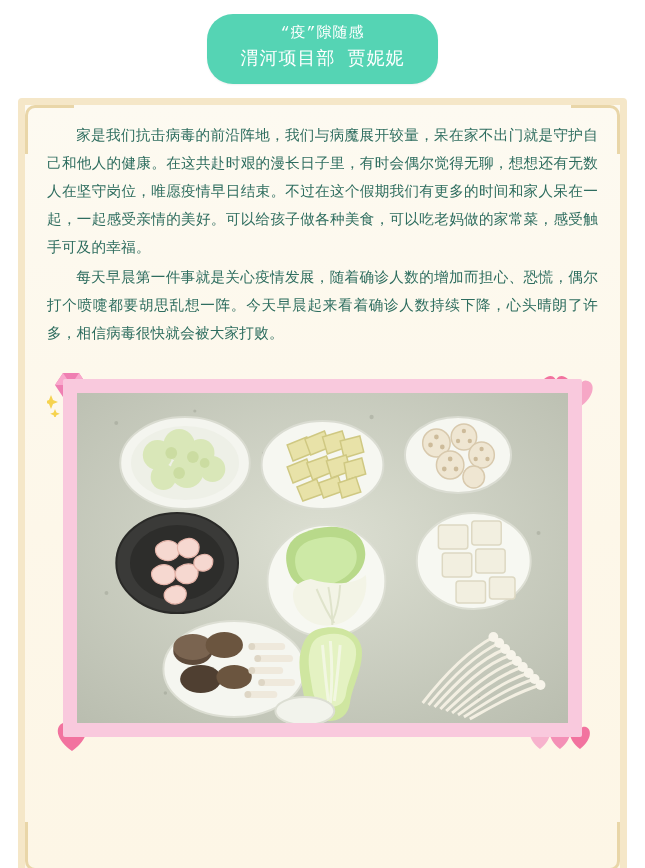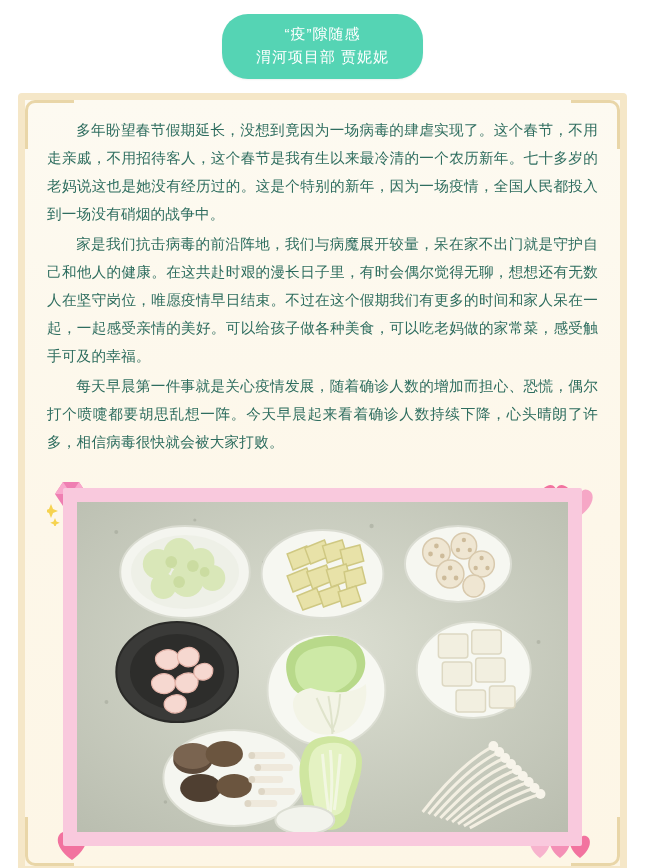--- a/index.html
+++ b/index.html
@@ -30,28 +30,29 @@
     box-sizing: border-box;
   }
   .header-pill {
     background: #55d4b4;
     border-radius: 26px;
     padding: 9px 34px 11px 34px;
     text-align: center;
     color: #ffffff;
     line-height: 1.5;
     box-shadow: 0 1px 2px rgba(0,0,0,0.06);
+    font-family: Liberation Mono, monospace;
   }
   .header-title {
     font-size: 15px;
     letter-spacing: 1px;
     display: block;
   }
   .header-sub {
-    font-size: 15px;
+    font-size: 18px;
     letter-spacing: 1px;
     display: block;
   }
 
   
   .card {
     position: relative;
     margin: 14px 18px 0 18px;
     background: #fdf6e8;
     border: 7px solid #f5e7c8;
@@ -148,21 +149,20 @@
   </div>
 
   <div class="card">
     <div class="card-inner">
       <span class="corner tl"></span>
       <span class="corner tr"></span>
       <span class="corner bl"></span>
       <span class="corner br"></span>
 
       <div class="body-text">
-        <p>多年盼望春节假期延长，没想到竟因为一场病毒的肆虐实现了。这个春节，不用走亲戚，不用招待客人，这个春节是我有生以来最冷清的一个农历新年。七十多岁的老妈说这也是她没有经历过的。这是个特别的新年，因为一场疫情，全国人民都投入到一场没有硝烟的战争中。</p>
         <p>家是我们抗击病毒的前沿阵地，我们与病魔展开较量，呆在家不出门就是守护自己和他人的健康。在这共赴时艰的漫长日子里，有时会偶尔觉得无聊，想想还有无数人在坚守岗位，唯愿疫情早日结束。不过在这个假期我们有更多的时间和家人呆在一起，一起感受亲情的美好。可以给孩子做各种美食，可以吃老妈做的家常菜，感受触手可及的幸福。</p>
         <p>每天早晨第一件事就是关心疫情发展，随着确诊人数的增加而担心、恐慌，偶尔打个喷嚏都要胡思乱想一阵。今天早晨起来看着确诊人数持续下降，心头晴朗了许多，相信病毒很快就会被大家打败。</p>
       </div>
 
       <div class="photo-block">
 
         <svg class="sticker sticker-diamond" viewBox="0 0 48 52">
           <polygon points="16,8 32,8 40,20 24,44 8,20" fill="#ef7fb2"></polygon>
           <polygon points="16,8 24,20 8,20" fill="#f9a8cc"></polygon>
           <polygon points="32,8 40,20 24,20" fill="#f9a8cc"></polygon>

